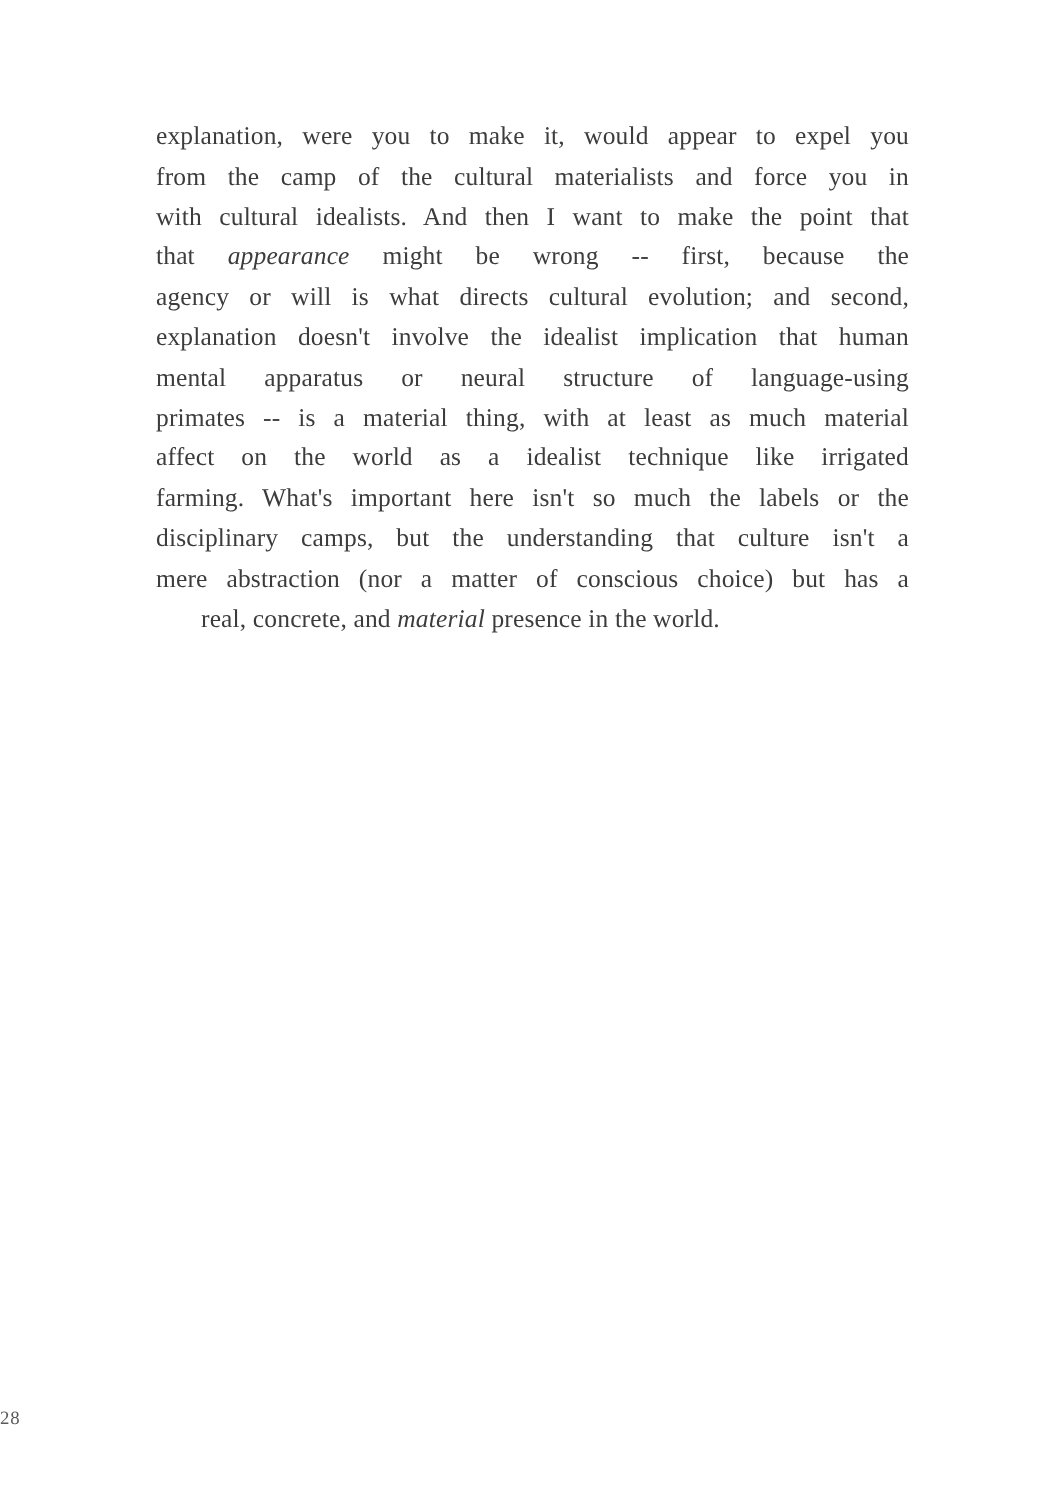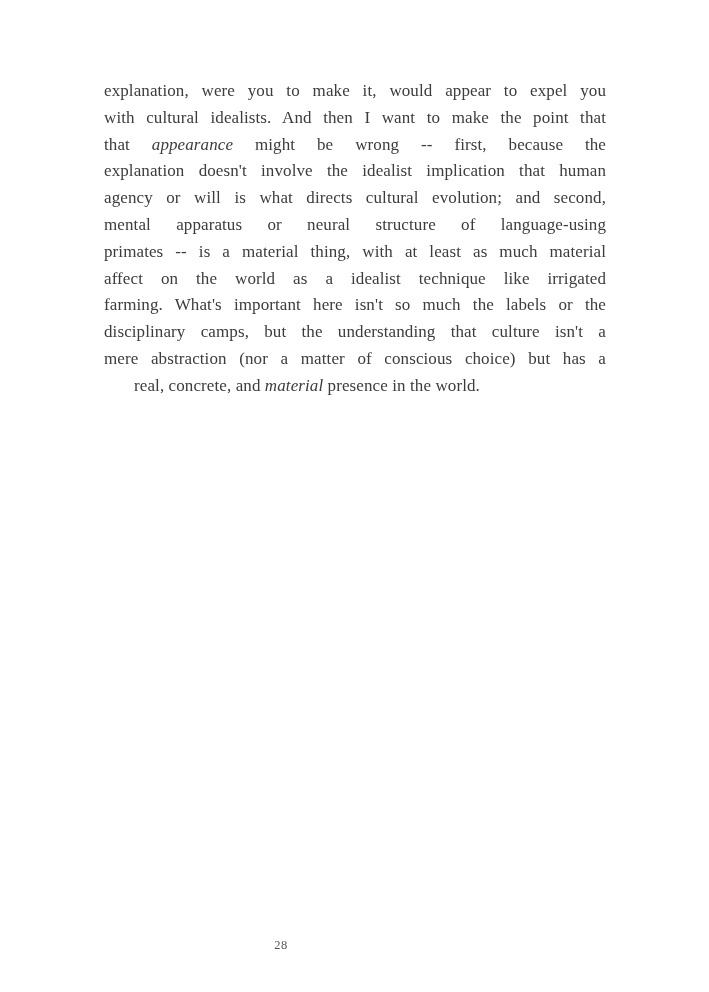--- a/index.html
+++ b/index.html
@@ -46,36 +46,36 @@
     margin-left: 30px;
   }
   .text-line em {
     font-style: italic;
   }
   .page-number {
     position: absolute;
     top: 938px;
     left: 0;
     width: 562px;
-    text-align: center;
     font-size: 12.5px;
     color: var(--muted);
     letter-spacing: 0.5px;
   }
 </style>
 </head>
 <body>
 
 <div class="page">
   <div class="text-block" id="paragraph-block">
       <div class="text-line"><span>explanation, were you to make it, would appear to expel you</span></div>
+      <div class="text-line"><span>from the camp of the cultural materialists and force you in</span></div>
       <div class="text-line"><span>with cultural idealists. And then I want to make the point that</span></div>
       <div class="text-line"><span>that </span><em>appearance</em><span> might be wrong -- first, because the</span></div>
+      <div class="text-line"><span>agency or will is what directs cultural evolution; and second,</span></div>
       <div class="text-line"><span>explanation doesn't involve the idealist implication that human</span></div>
-      <div class="text-line"><span>agency or will is what directs cultural evolution; and second,</span></div>
       <div class="text-line"><span>mental apparatus or neural structure of language-using</span></div>
       <div class="text-line"><span>primates -- is a material thing, with at least as much material</span></div>
       <div class="text-line"><span>affect on the world as a idealist technique like irrigated</span></div>
       <div class="text-line"><span>farming. What's important here isn't so much the labels or the</span></div>
       <div class="text-line"><span>disciplinary camps, but the understanding that culture isn't a</span></div>
       <div class="text-line"><span>mere abstraction (nor a matter of conscious choice) but has a</span></div>
       <div class="text-line is-last"><span>real, concrete, and </span><em>material</em><span> presence in the world.</span></div>
     </div>
   <div class="page-number">28</div>
 </div>

